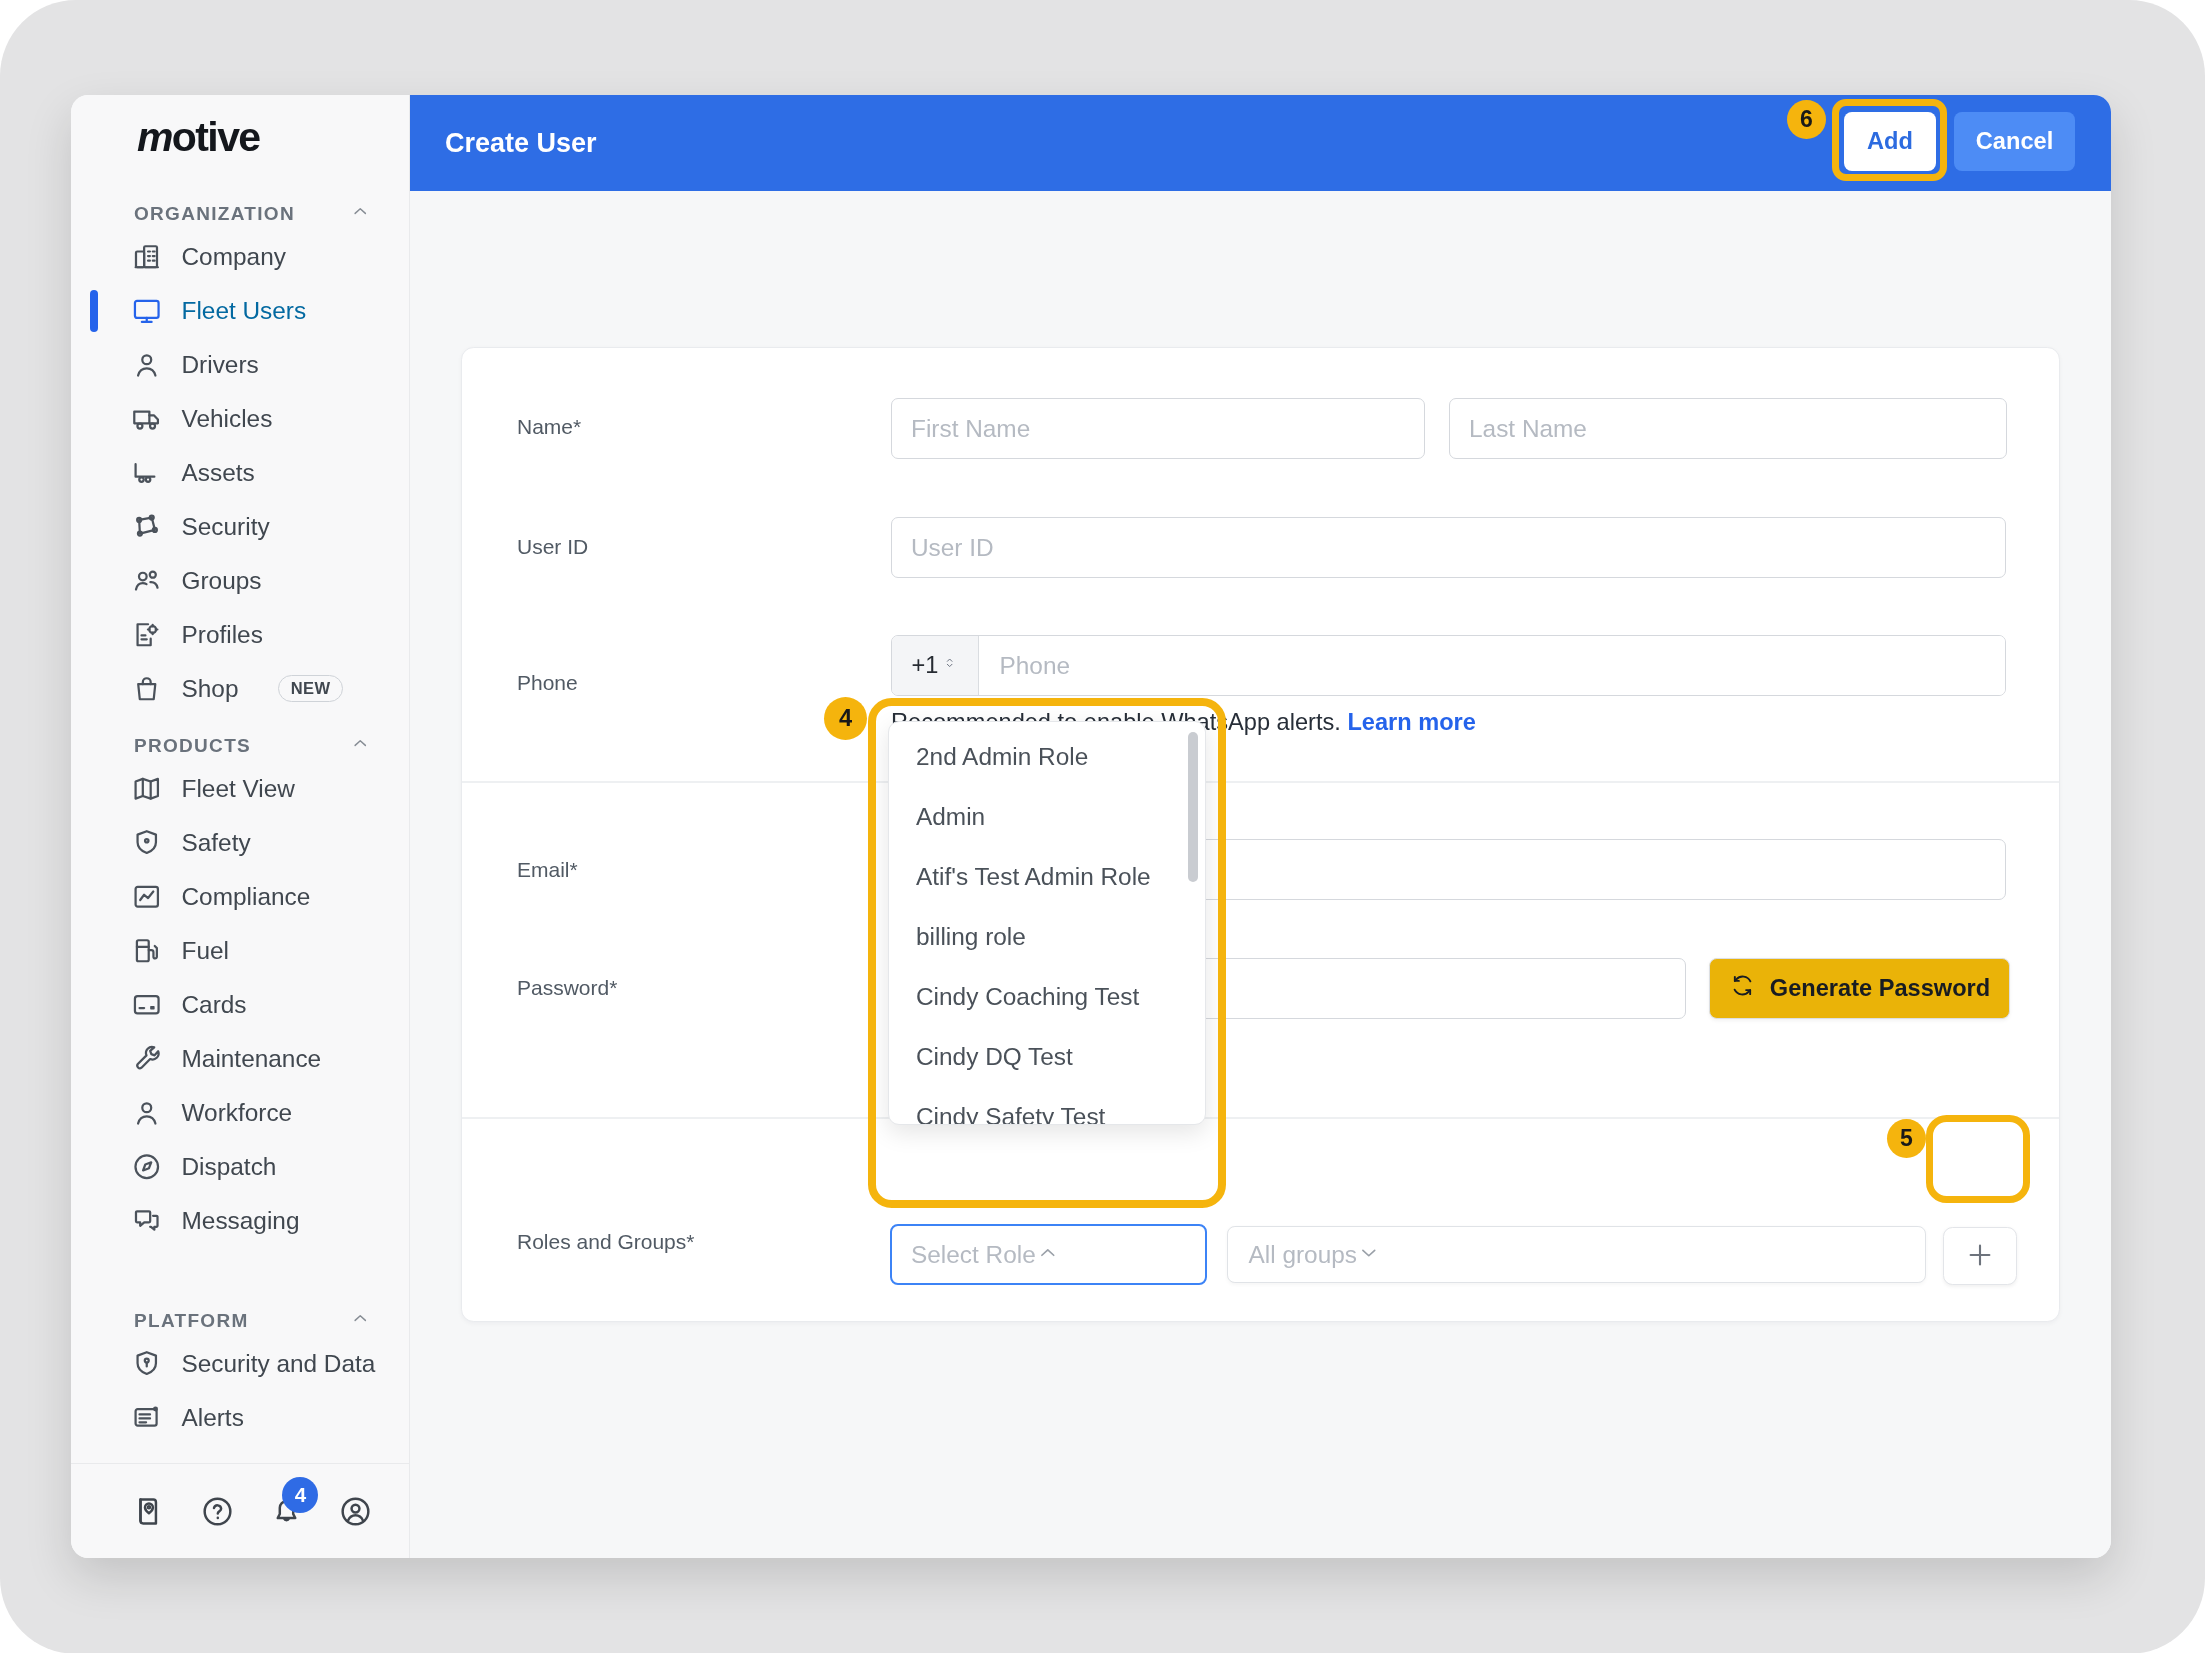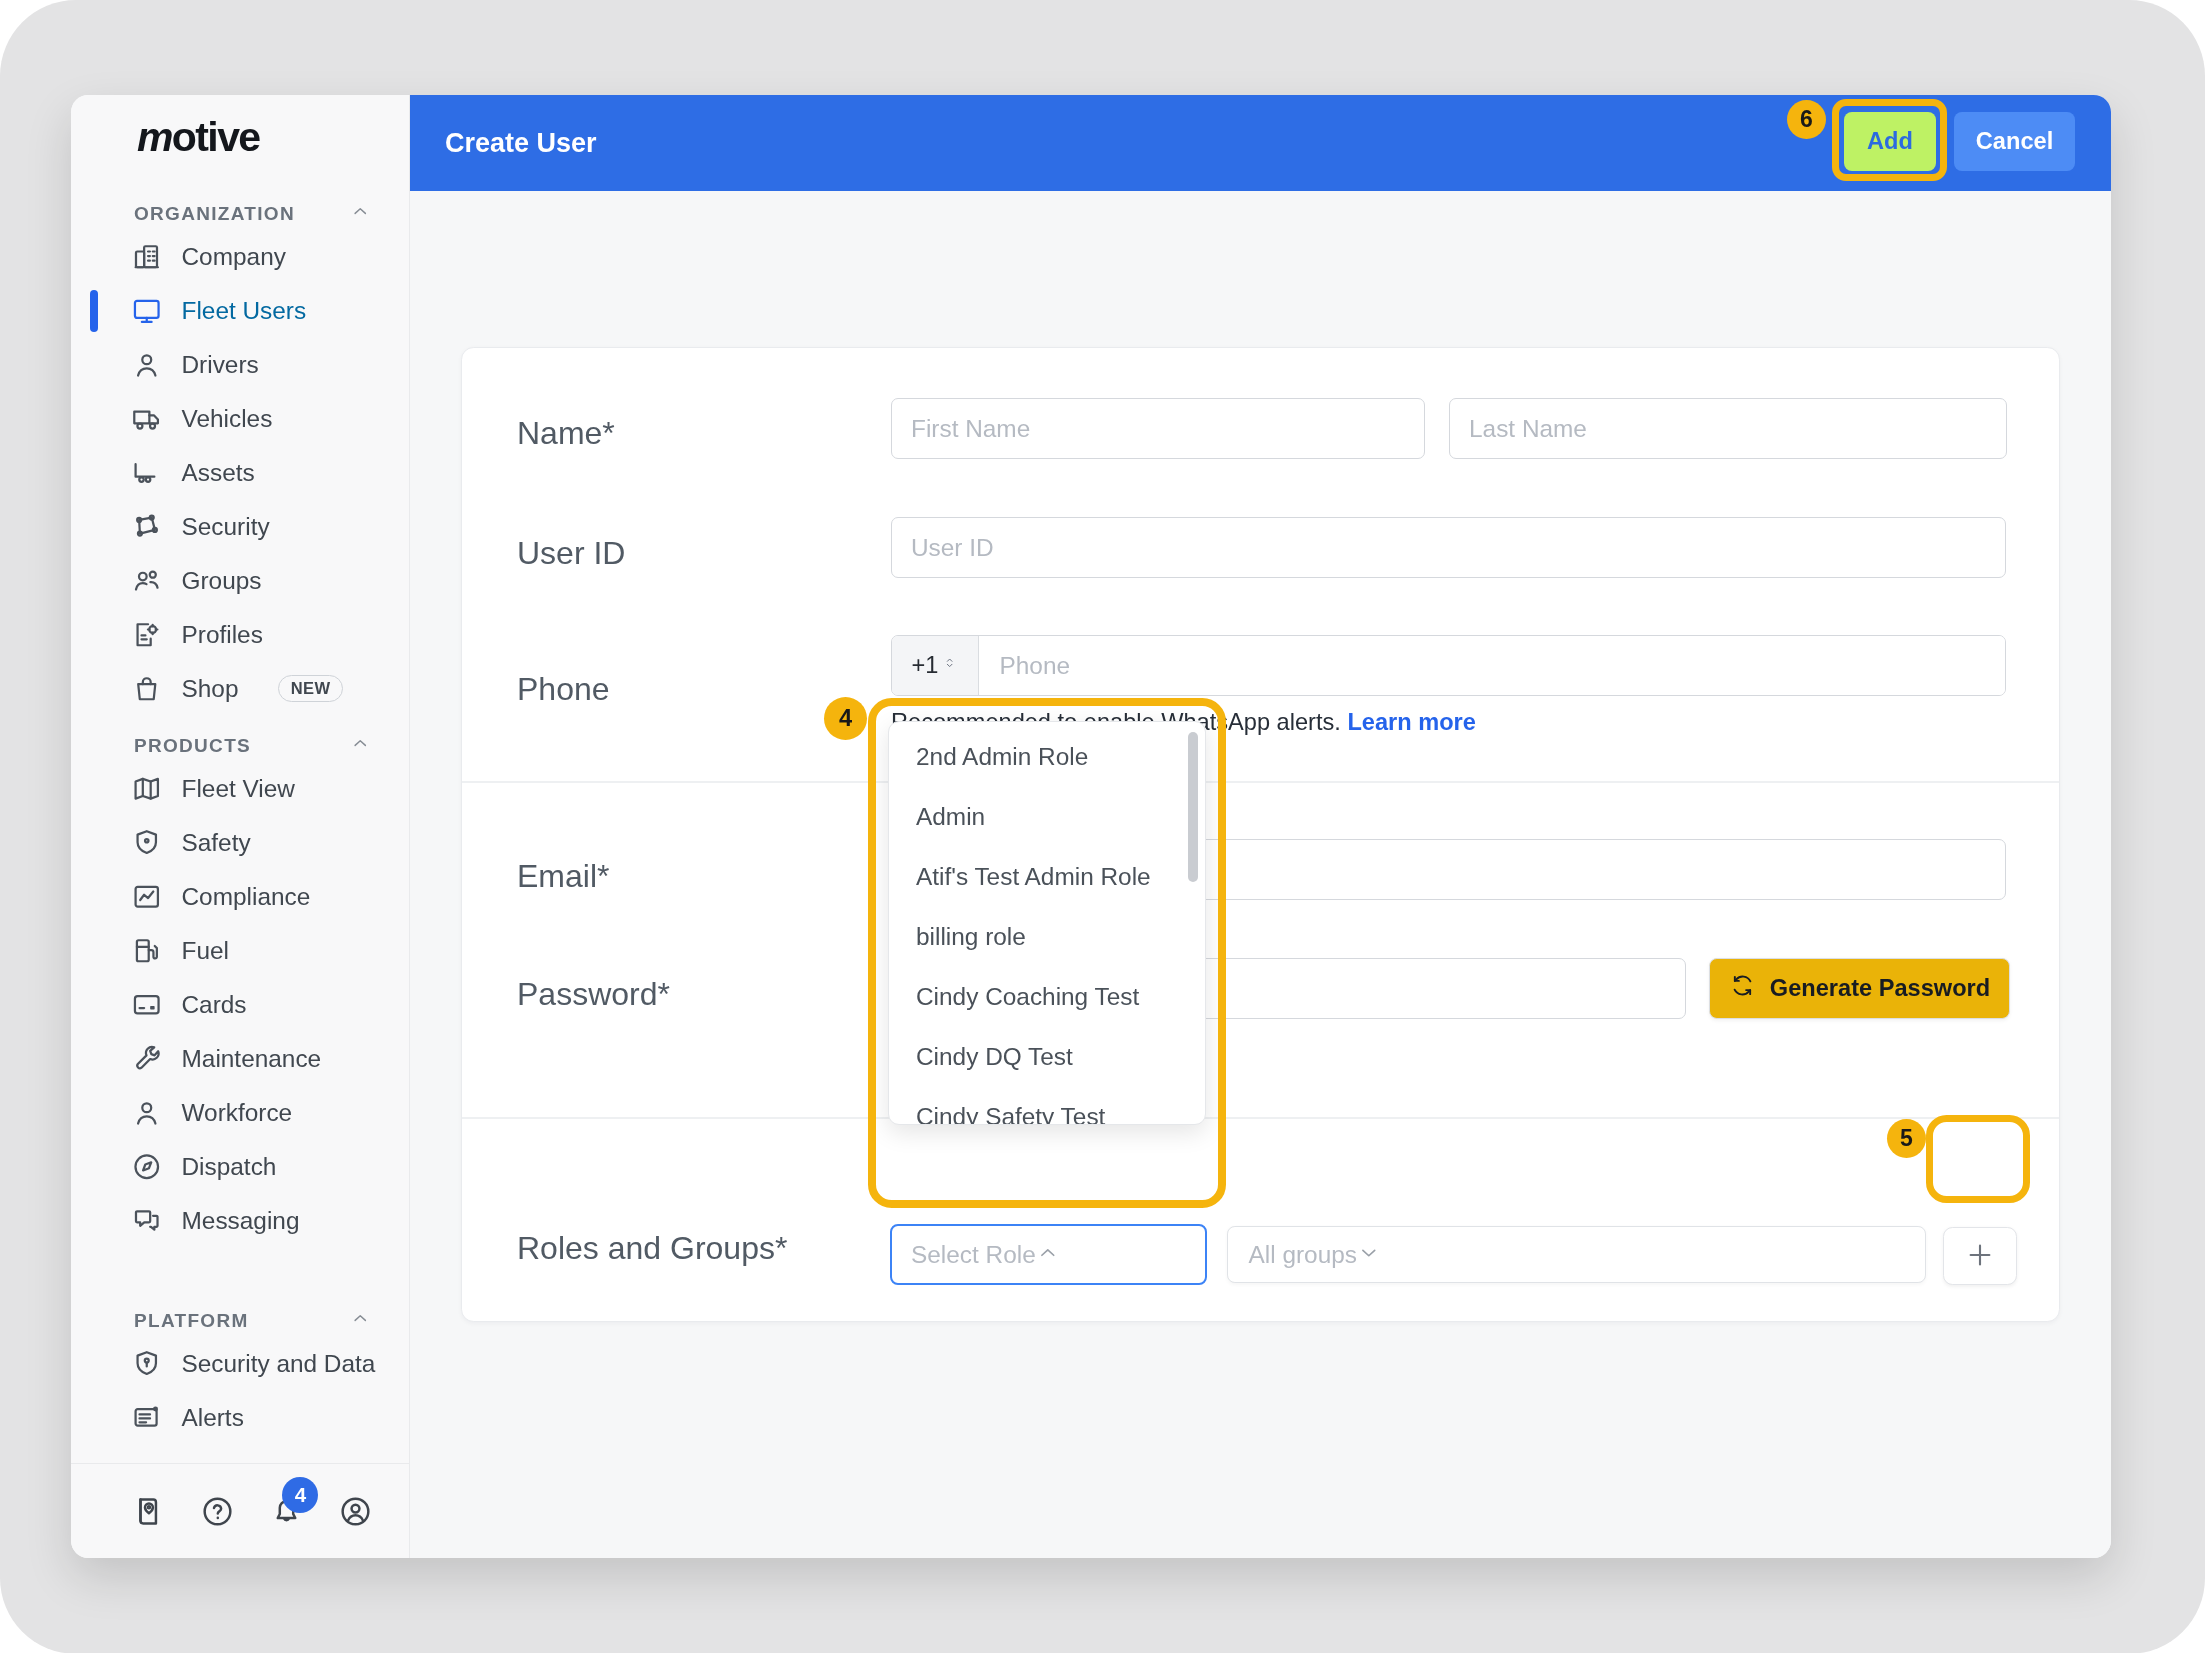--- a/index.html
+++ b/index.html
@@ -40,28 +40,28 @@
   .nbadge { position:absolute; left:13.4px; top:-16.5px; width:36px; height:36px; border-radius:50%;
             background:#2f6be5; color:#fff; font-size:20.5px; font-weight:700;
             display:flex; align-items:center; justify-content:center; }
 
   
   .header { position:absolute; left:339px; top:0; width:1701px; height:96px; background:#2e6de5; }
   .h-title { position:absolute; left:35px; top:0; height:96px; display:flex; align-items:center;
              color:#fff; font-size:27px; font-weight:700; }
   .btn { position:absolute; display:flex; align-items:center; justify-content:center;
          border-radius:7.9px; font-size:23.6px; font-weight:700; cursor:pointer; border:none; }
-  .btn-add { left:1434px; top:16.5px; width:92px; height:59px; background:#bef264; color:#2c6be0; }
+  .btn-add { left:1434px; top:16.5px; width:92px; height:59px; background:#ffffff; color:#2c6be0; }
   .btn-cancel { left:1544px; top:16.5px; width:121px; height:59px; background:#4d8cf5; color:#fff; }
 
   
   .main { position:absolute; left:339px; top:96px; width:1701px; height:1367px; background:#f6f7f8; }
   .card { position:absolute; left:51px; top:156px; width:1599px; height:975px; background:#fff;
           border:0.8px solid #e9ebee; border-radius:12.6px; box-shadow:0 1.6px 4.7px rgba(17,24,39,.04); }
-  .flabel { position:absolute; font-size:32px; color:#515a64; }
+  .flabel { position:absolute; font-size:21px; color:#515a64; }
   .tin { position:absolute; border:1.6px solid #d5d8dd; border-radius:7px; background:#fff;
          font-size:24.4px; color:#2a3039; padding:0 19px; font-family:inherit; }
   .tin::placeholder { color:#b5bac2; }
   .divider { position:absolute; left:0; width:100%; height:1.6px; background:#eef0f2; }
 
   .phone-group { position:absolute; left:429px; top:287px; width:1115px; height:61px;
                  border:1.6px solid #d5d8dd; border-radius:7px; background:#fff; display:flex; overflow:hidden; }
   .cc { width:87px; background:#f4f5f7; border-right:1.6px solid #dadde1; display:flex;
         align-items:center; justify-content:center; gap:6.3px; font-size:23.6px; color:#272c33; cursor:pointer; }
   .cc .stp svg { width:14px; height:23.6px; color:#6b7280; }

